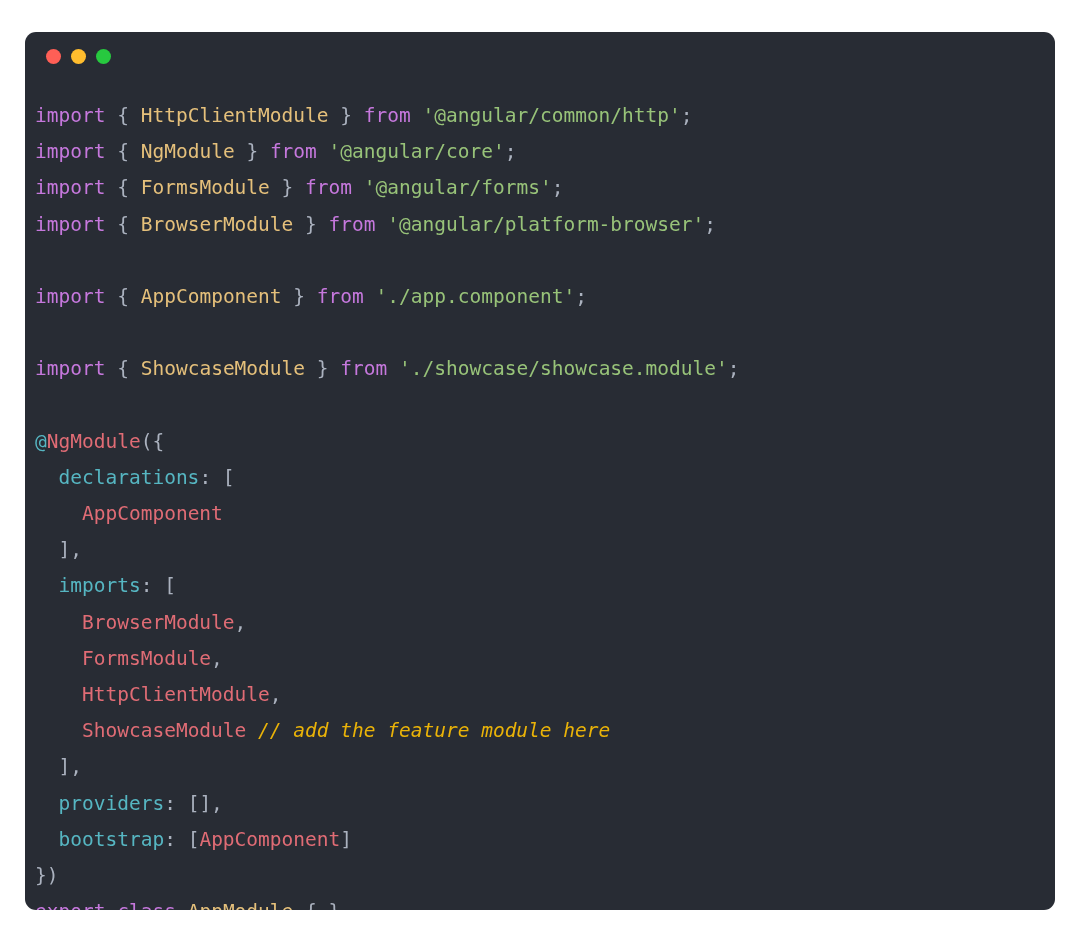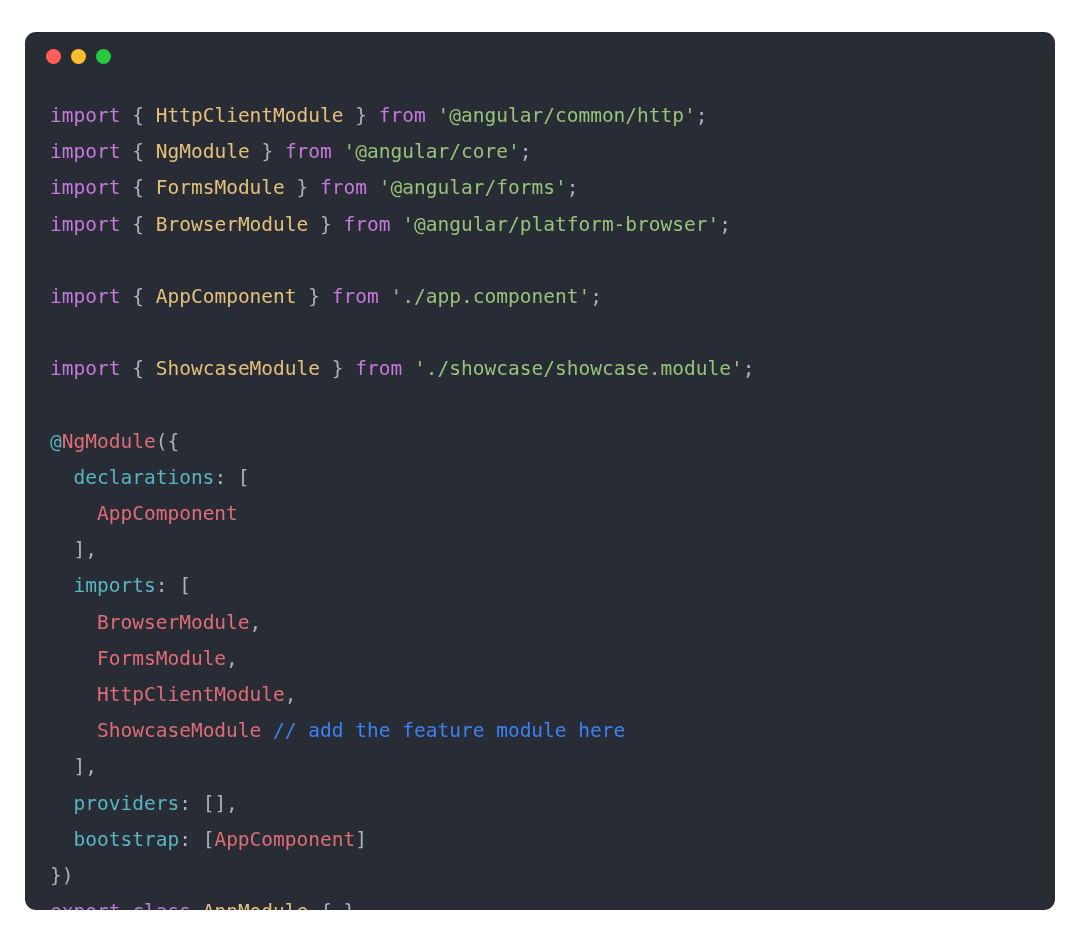--- a/index.html
+++ b/index.html
@@ -32,36 +32,36 @@
     align-items: flex-start;
     gap: 10px;
   }
   .dot {
     width: 15px;
     height: 15px;
     border-radius: 50%;
     display: block;
   }
   #code {
-    padding: 20px 0 0 25px;
+    padding: 20px 0 0 10px;
     font-size: 19.5px;
     line-height: 36.2px;
     white-space: pre;
     letter-spacing: 0px;
   }
   .line { height: 36.2px; }
   .blank { height: 36.2px; }
 
   .kw   { color: #c678dd; }           
   .cls  { color: #e5c07b; }           
   .str  { color: #98c379; }           
   .punc { color: #abb2bf; }           
   .prop { color: #56b6c2; }           
   .id   { color: #e06c75; }           
-  .cmt  { color: #3b82f6; }
+  .cmt  { color: #eab308; font-style: italic; }
 </style>
 </head>
 <body>
 
 <div id="window" style="background: rgb(40, 44, 52);">
 
   <div id="titlebar">
     <span class="dot" style="background: rgb(255, 95, 86);"></span>
     <span class="dot" style="background: rgb(255, 189, 46);"></span>
     <span class="dot" style="background: rgb(39, 201, 63);"></span>

